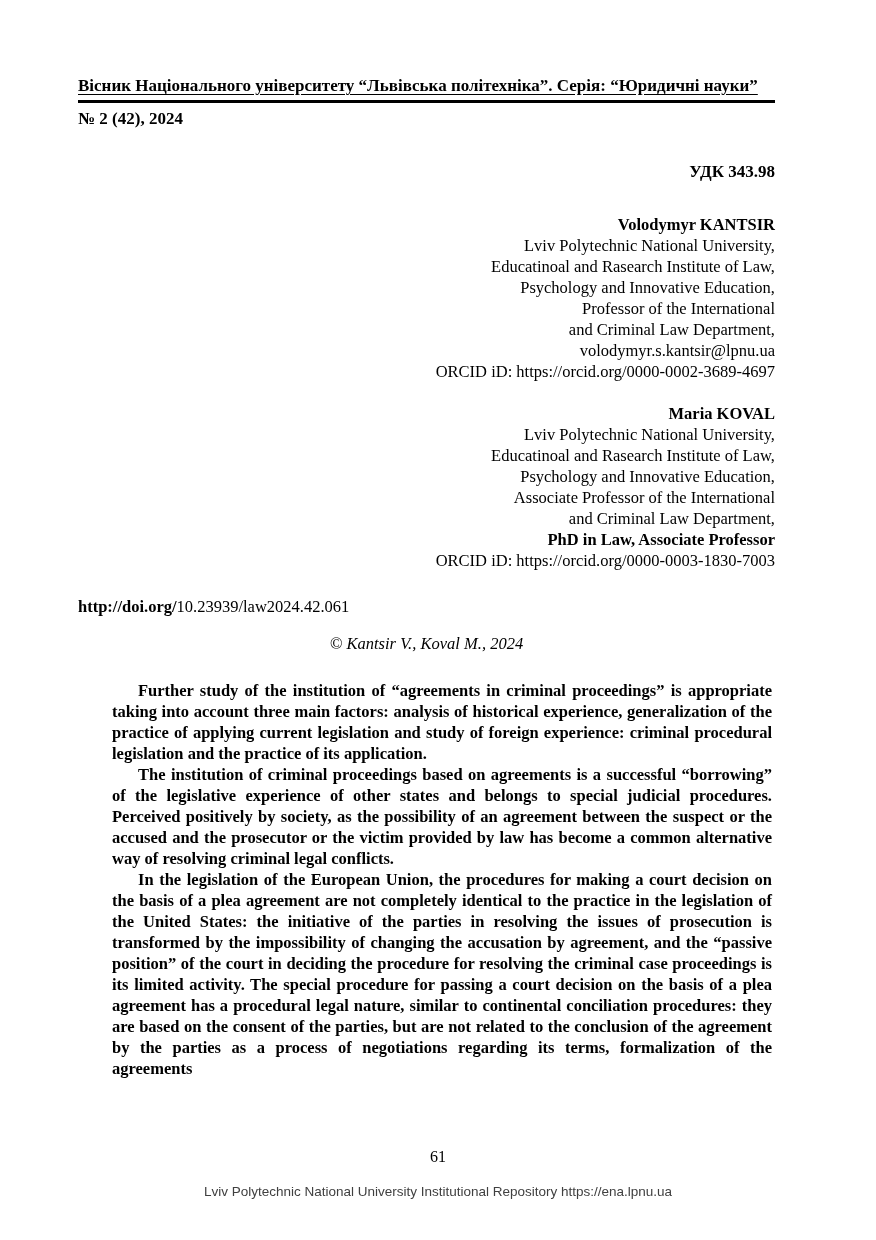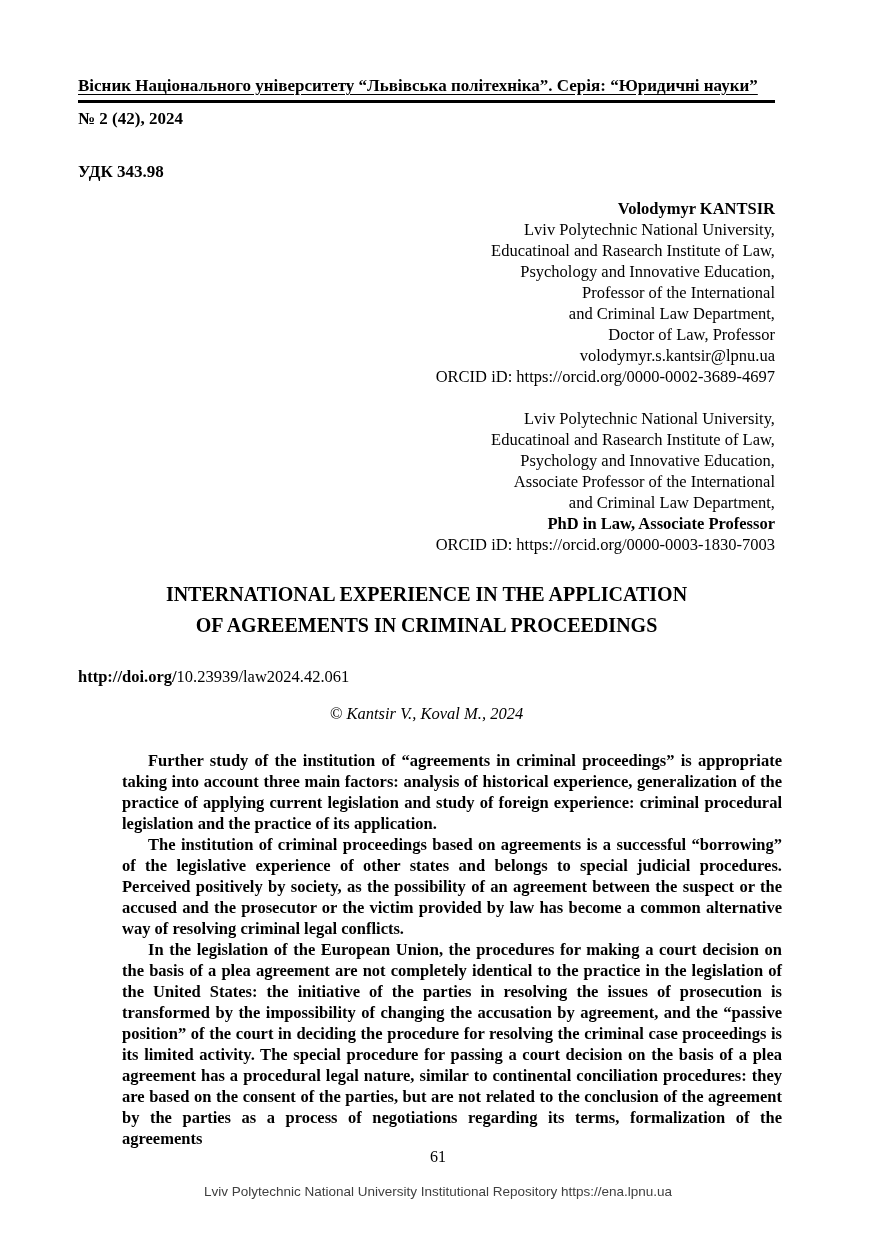--- a/index.html
+++ b/index.html
@@ -28,31 +28,31 @@
     margin-top: 4px;
   }
   .issue-line {
     font-size: 17px;
     font-weight: bold;
     margin-top: 6px;
   }
   
   .udc-line {
     margin-top: 33px;
-    text-align: left;
+    text-align: right;
     font-size: 17px;
     font-weight: bold;
   }
   
   .author-block {
     text-align: right;
     font-size: 16.5px;
     line-height: 21px;
   }
-  .author-block.first { margin-top: 16px; }
+  .author-block.first { margin-top: 32px; }
   .author-block.second { margin-top: 21px; }
   .author-name { font-weight: bold; }
   .author-line { font-weight: normal; }
   .author-line-bold { font-weight: bold; }
   .orcid-line { font-weight: normal; }
   
   .article-title {
     margin-top: 24px;
     text-align: center;
     font-size: 20px;
@@ -68,21 +68,21 @@
   .doi-number { font-weight: normal; }
   .copyright-line {
     margin-top: 17px;
     font-size: 16.5px;
     font-style: italic;
     text-align: center;
   }
   
   .abstract {
     margin-top: 26px;
-    margin-left: 44px;
+    margin-left: 34px;
     width: 660px;
     font-size: 16.5px;
     font-weight: bold;
     line-height: 21px;
     text-align: justify;
   }
   .abstract p {
     margin: 0;
     text-indent: 26px;
   }
@@ -117,39 +117,35 @@
 
   <div class="udc-line">УДК 343.98</div>
 
   <div class="author-block first">
     <div class="author-name">Volodymyr KANTSIR</div>
     <div class="author-line">Lviv Polytechnic National University,</div>
     <div class="author-line">Educatinoal and Rasearch Institute of Law,</div>
     <div class="author-line">Psychology and Innovative Education,</div>
     <div class="author-line">Professor of the International</div>
     <div class="author-line">and Criminal Law Department,</div>
-    <div class="author-line">Doctor of Law, Professor</div>
     <div class="author-line">volodymyr.s.kantsir@lpnu.ua</div>
     <div class="orcid-line">ORCID iD: https://orcid.org/0000-0002-3689-4697</div>
   </div>
 
   <div class="author-block second">
+    <div class="author-name">Maria KOVAL</div>
     <div class="author-line">Lviv Polytechnic National University,</div>
     <div class="author-line">Educatinoal and Rasearch Institute of Law,</div>
     <div class="author-line">Psychology and Innovative Education,</div>
     <div class="author-line">Associate Professor of the International</div>
     <div class="author-line">and Criminal Law Department,</div>
     <div class="author-line-bold">PhD in Law, Associate Professor</div>
     <div class="orcid-line">ORCID iD: https://orcid.org/0000-0003-1830-7003</div>
   </div>
 
-  <div class="article-title">
-    <div>INTERNATIONAL EXPERIENCE IN THE APPLICATION</div>
-    <div>OF AGREEMENTS IN CRIMINAL PROCEEDINGS</div>
-  </div>
 
   <div class="doi-line">
     <span class="doi-prefix">http://doi.org/</span><span class="doi-number">10.23939/law2024.42.061</span>
   </div>
 
   <div class="copyright-line">© Kantsir V., Koval M., 2024</div>
 
   <div class="abstract">
     <p>Further study of the institution of “agreements in criminal proceedings” is appropriate taking into account three main factors: analysis of historical experience, generalization of the practice of applying current legislation and study of foreign experience: criminal procedural legislation and the practice of its application.</p>
     <p>The institution of criminal proceedings based on agreements is a successful “borrowing” of the legislative experience of other states and belongs to special judicial procedures. Perceived positively by society, as the possibility of an agreement between the suspect or the accused and the prosecutor or the victim provided by law has become a common alternative way of resolving criminal legal conflicts.</p>

